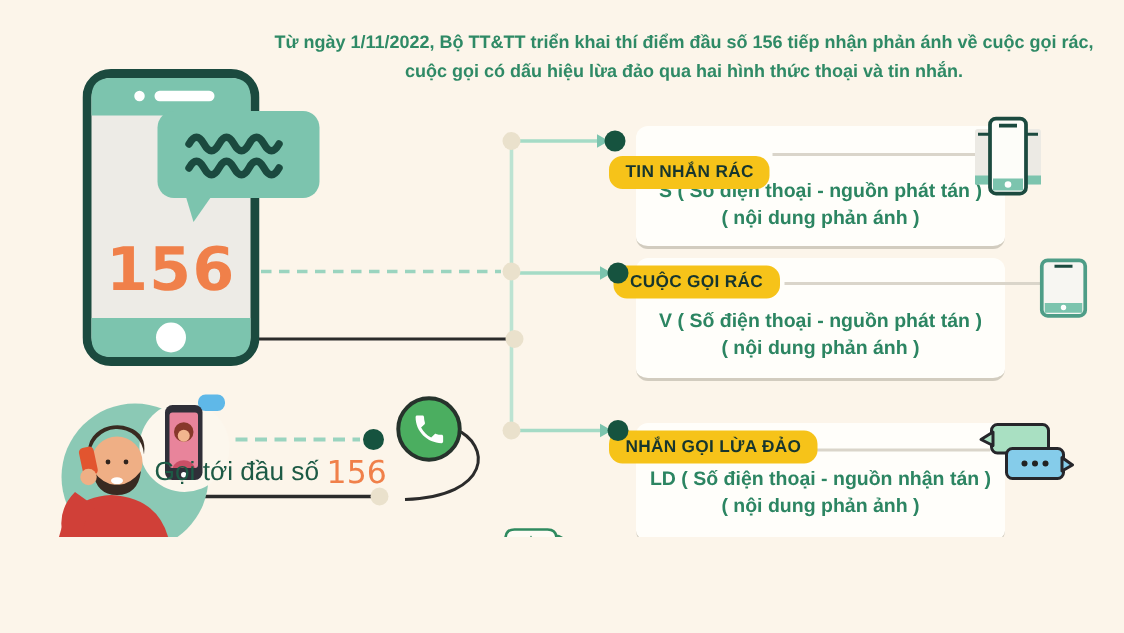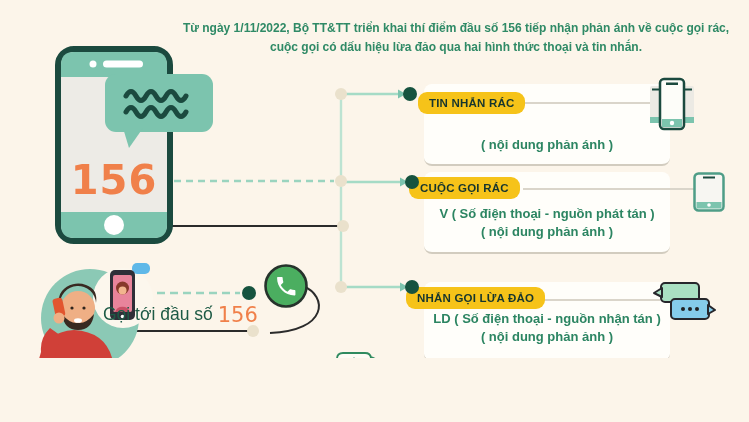--- a/index.html
+++ b/index.html
@@ -105,21 +105,22 @@
     <rect x="2" y="2" width="108" height="58" rx="11" fill="#7CC4AE"></rect>
     <polygon points="20,56 40,56 26,76" fill="#7CC4AE"></polygon>
     <path d="M23,24 q5,-9 10,0 t10,0 t10,0 t10,0 t10,0 t10,0" fill="none" stroke="#1B4A3F" stroke-width="5" stroke-linecap="round"></path>
     <path d="M23,40 q5,-9 10,0 t10,0 t10,0 t10,0 t10,0 t10,0" fill="none" stroke="#1B4A3F" stroke-width="5" stroke-linecap="round"></path>
   </svg>
 
   <div class="abs phone-number">156</div>
 
 
   <div class="abs card" style="left:424px;top:84px;height:80px;"></div>
-  <div class="abs badge" style="left:406px;top:92px;margin-left:12px;">TIN NHẮN RÁC</div>
+  <div class="abs badge" style="left:406px;top:104px;">TIN NHẮN RÁC</div>
+  <div class="abs syntax" style="top:119px;">S ( Số điện thoại - nguồn phát tán )</div>
   <div class="abs syntax" style="top:137px;">( nội dung phản ánh )</div>
 
   <div class="abs card" style="left:424px;top:172px;height:80px;"></div>
   <div class="abs badge" style="left:409px;top:177px;">CUỘC GỌI RÁC</div>
   <div class="abs syntax" style="top:206px;">V ( Số điện thoại - nguồn phát tán )</div>
   <div class="abs syntax" style="top:224px;">( nội dung phản ánh )</div>
 
   <div class="abs card" style="left:424px;top:282px;height:78px;"></div>
   <div class="abs badge" style="left:406px;top:287px;">NHẮN GỌI LỪA ĐẢO</div>
   <div class="abs syntax" style="top:311px;">LD ( Số điện thoại - nguồn nhận tán )</div>

